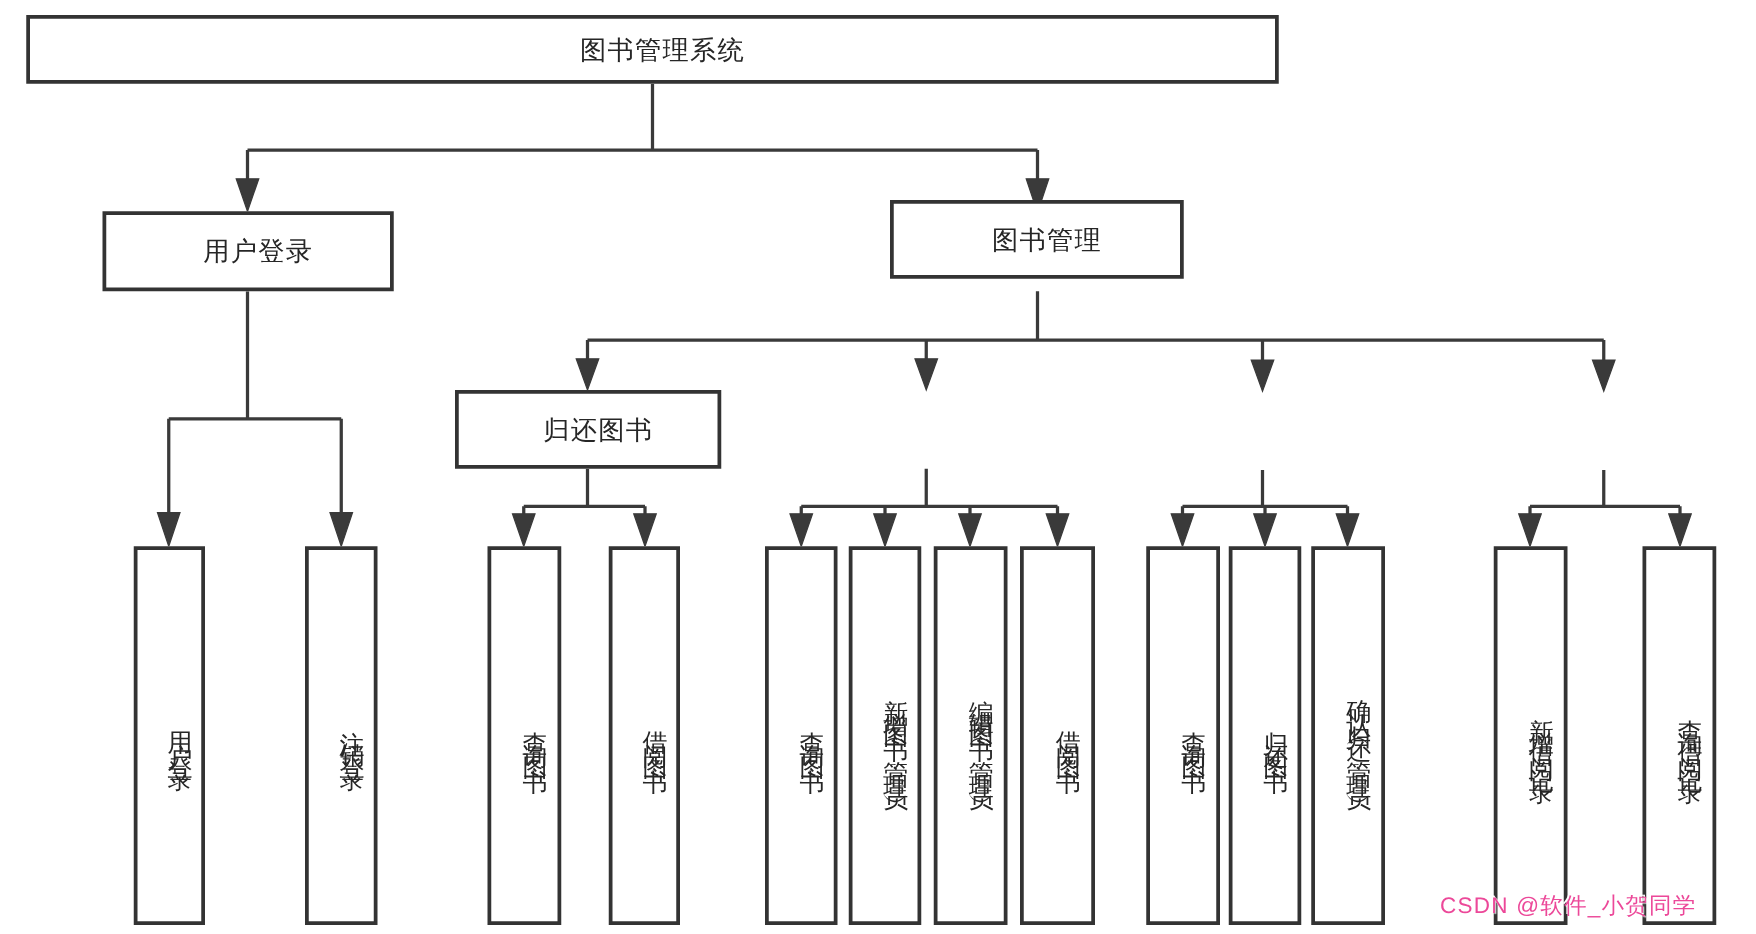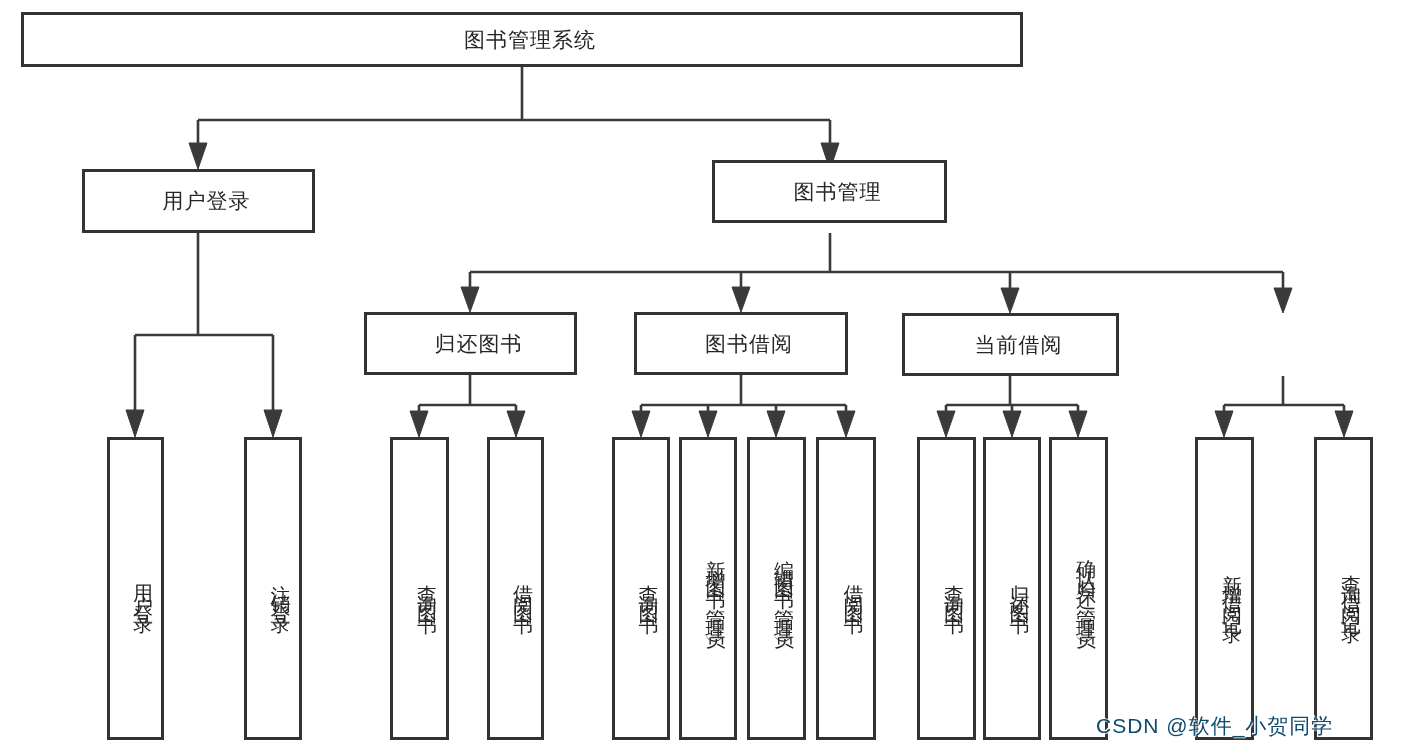--- a/index.html
+++ b/index.html
@@ -45,24 +45,24 @@
   .vnode .vlbl {
     writing-mode: vertical-rl;
     text-orientation: mixed;
     font-size: 20px;
     letter-spacing: 10px;
     line-height: 1;
     color: #262626;
   }
   .watermark {
     position: absolute;
-    left: 1096px;
+    left: 1152px;
     top: 712px;
-    font-size: 21px;
-    color: #0c4a6e;
+    font-size: 18px;
+    color: #ec4899;
     letter-spacing: 1px;
     white-space: nowrap;
     text-shadow: -1px -1px 0 #ffffff, 1px 1px 1px rgba(255,255,255,0.9);
   }
 </style>
 </head>
 <body>
 
 <div class="canvas">
 
@@ -123,26 +123,20 @@
   <div class="node hnode" style="left:82px; top:169px; width:233px; height:64px">
     <span class="lbl">用户登录</span>
   </div>
   <div class="node hnode" style="left:712px; top:160px; width:235px; height:63px">
     <span class="lbl">图书管理</span>
   </div>
 
   <div class="node hnode" style="left:364px; top:312px; width:213px; height:63px">
     <span class="lbl">归还图书</span>
   </div>
-  <div class="node hnode" style="left:634px; top:312px; width:214px; height:63px">
-    <span class="lbl">图书借阅</span>
-  </div>
-  <div class="node hnode" style="left:902px; top:313px; width:217px; height:63px">
-    <span class="lbl">当前借阅</span>
-  </div>
 
   <div class="node vnode" style="left:107px; width:57px">
     <span class="vlbl">用户登录</span>
   </div>
   <div class="node vnode" style="left:244px; width:58px">
     <span class="vlbl">注销登录</span>
   </div>
 
   <div class="node vnode" style="left:390px; width:59px">
     <span class="vlbl">查询图书</span>

